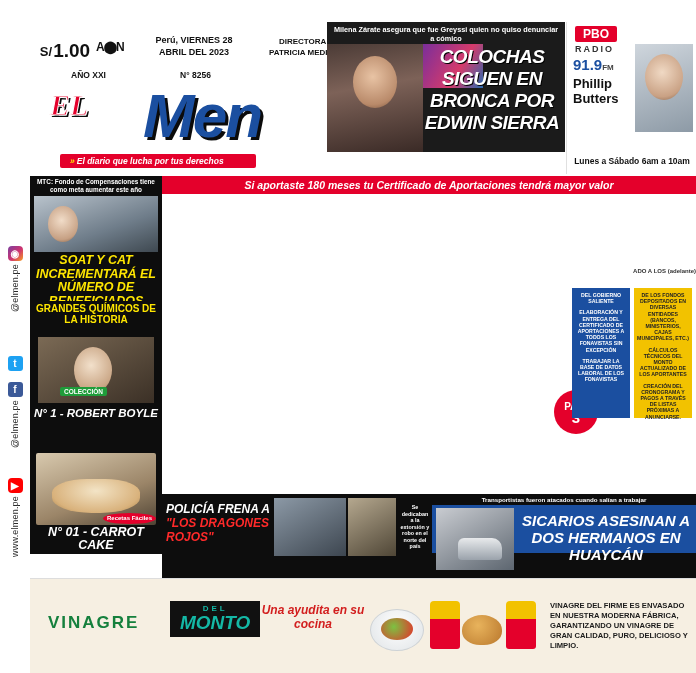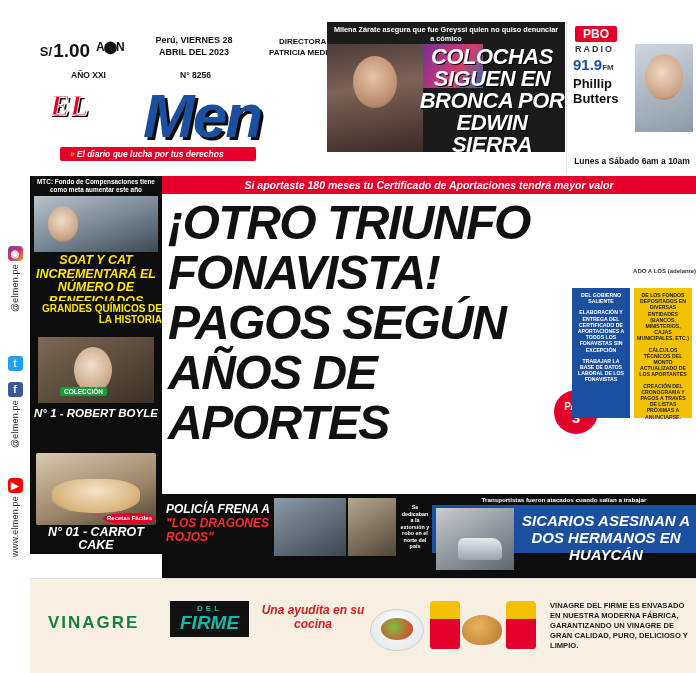--- a/index.html
+++ b/index.html
@@ -117,21 +117,21 @@
     left: 52px; top: 0px;
     font-size: 62px; font-weight: bold; font-style: italic;
     letter-spacing: -2px;
     color: #1b4fa0;
     font-family: "Liberation Sans", sans-serif;
     text-shadow: 3px 3px 0 #0b0b0b, -1px -1px 0 #ffffff;
     margin-left: 47px;
   }
   .logo-slogan {
     position: absolute;
-    left: 16px; top: 67px;
+    left: 16px; top: 74px;
     width: 186px;
     background: #e4002b;
     color: #fff;
     font-size: 8.5px; font-weight: bold; font-style: italic;
     padding: 2px 0 2px 10px;
     border-radius: 2px;
   }
   .logo-slogan .arrow { color: #ffe600; margin-right: 2px; }
 
   .datebox {
@@ -196,21 +196,21 @@
     position: absolute;
     left: 96px; top: 22px;
     width: 60px; height: 44px;
     background: linear-gradient(120deg,#7a2e9b,#d63b6b 60%,#2a6ab0);
   }
   .teaser-head {
     position: absolute;
     left: 92px; top: 24px;
     width: 146px;
     color: #ffffff;
-    font-size: 22px;
+    font-size: 19px;
     font-weight: bold;
     font-style: italic;
     line-height: 22px;
     text-align: center;
     letter-spacing: -0.5px;
     text-shadow: 1px 1px 0 #000;
   }
 
   
   .pbo {
@@ -317,21 +317,21 @@
 
   .blk2 {
     position: relative;
     width: 132px; height: 148px;
     background: #0d0d0d;
     overflow: hidden;
   }
   .blk2-kicker {
     position: absolute; left: 0; top: 2px; width: 132px;
     color: #ffe600; font-size: 10px; font-weight: bold;
-    text-align: right; line-height: 11px;
+    text-align: center; line-height: 11px;
   }
   .blk2-photo {
     position: absolute; left: 8px; top: 36px;
     width: 116px; height: 66px;
     background: linear-gradient(150deg,#7b6a55,#3b3026);
   }
   .blk2-photo:after{
     content:"";position:absolute;left:36px;top:10px;width:38px;height:46px;border-radius:50%;
     background:radial-gradient(circle at 45% 40%,#f2e0cb,#c9a584 70%,#6d4d36);
   }
@@ -637,21 +637,20 @@
 
       <div class="blk3">
         <div class="blk3-photo"></div>
         <div class="blk3-badge">Recetas Fáciles</div>
         <div class="blk3-title">N° 01 - CARROT CAKE</div>
       </div>
 
     </div>
 
     <div class="mainhead">
-      <div class="mainhead-text">¡OTRO TRIUNFO FONAVISTA! PAGOS SEGÚN AÑOS DE APORTES</div>
       <div class="pag-badge">
         <span>PAG.</span>
         <span class="num">3</span>
       </div>
       <div class="infotop">ADO A LOS
 (adelante)</div>
       <div class="infocols">
         <div class="icol blue">
           <p>DEL GOBIERNO SALIENTE</p>
           <p>ELABORACIÓN Y ENTREGA DEL CERTIFICADO DE APORTACIONES A TODOS LOS FONAVISTAS SIN EXCEPCIÓN</p>
@@ -679,21 +678,21 @@
         <div class="lr-kicker">Transportistas fueron atacados cuando salían a trabajar</div>
         <div class="lr-photo"></div>
         <div class="lr-title">SICARIOS ASESINAN A DOS HERMANOS EN HUAYCÁN</div>
       </div>
     </div>
 
     <div class="ad">
       <div class="ad-vinagre">VINAGRE</div>
       <div class="ad-delfirme">
         <span class="del">DEL</span>
-        <span class="firme">FIRME</span>
+        <span class="firme">MONTO</span>
       </div>
       <div class="ad-slogan">Una ayudita en su cocina</div>
       <div class="ad-plate"></div>
       <div class="ad-pack p1"></div>
       <div class="ad-chicken"></div>
       <div class="ad-pack p2"></div>
       <div class="ad-text">VINAGRE DEL FIRME ES ENVASADO EN NUESTRA MODERNA FÁBRICA, GARANTIZANDO UN VINAGRE DE GRAN CALIDAD, PURO, DELICIOSO Y LIMPIO.</div>
     </div>
 
   </div>

